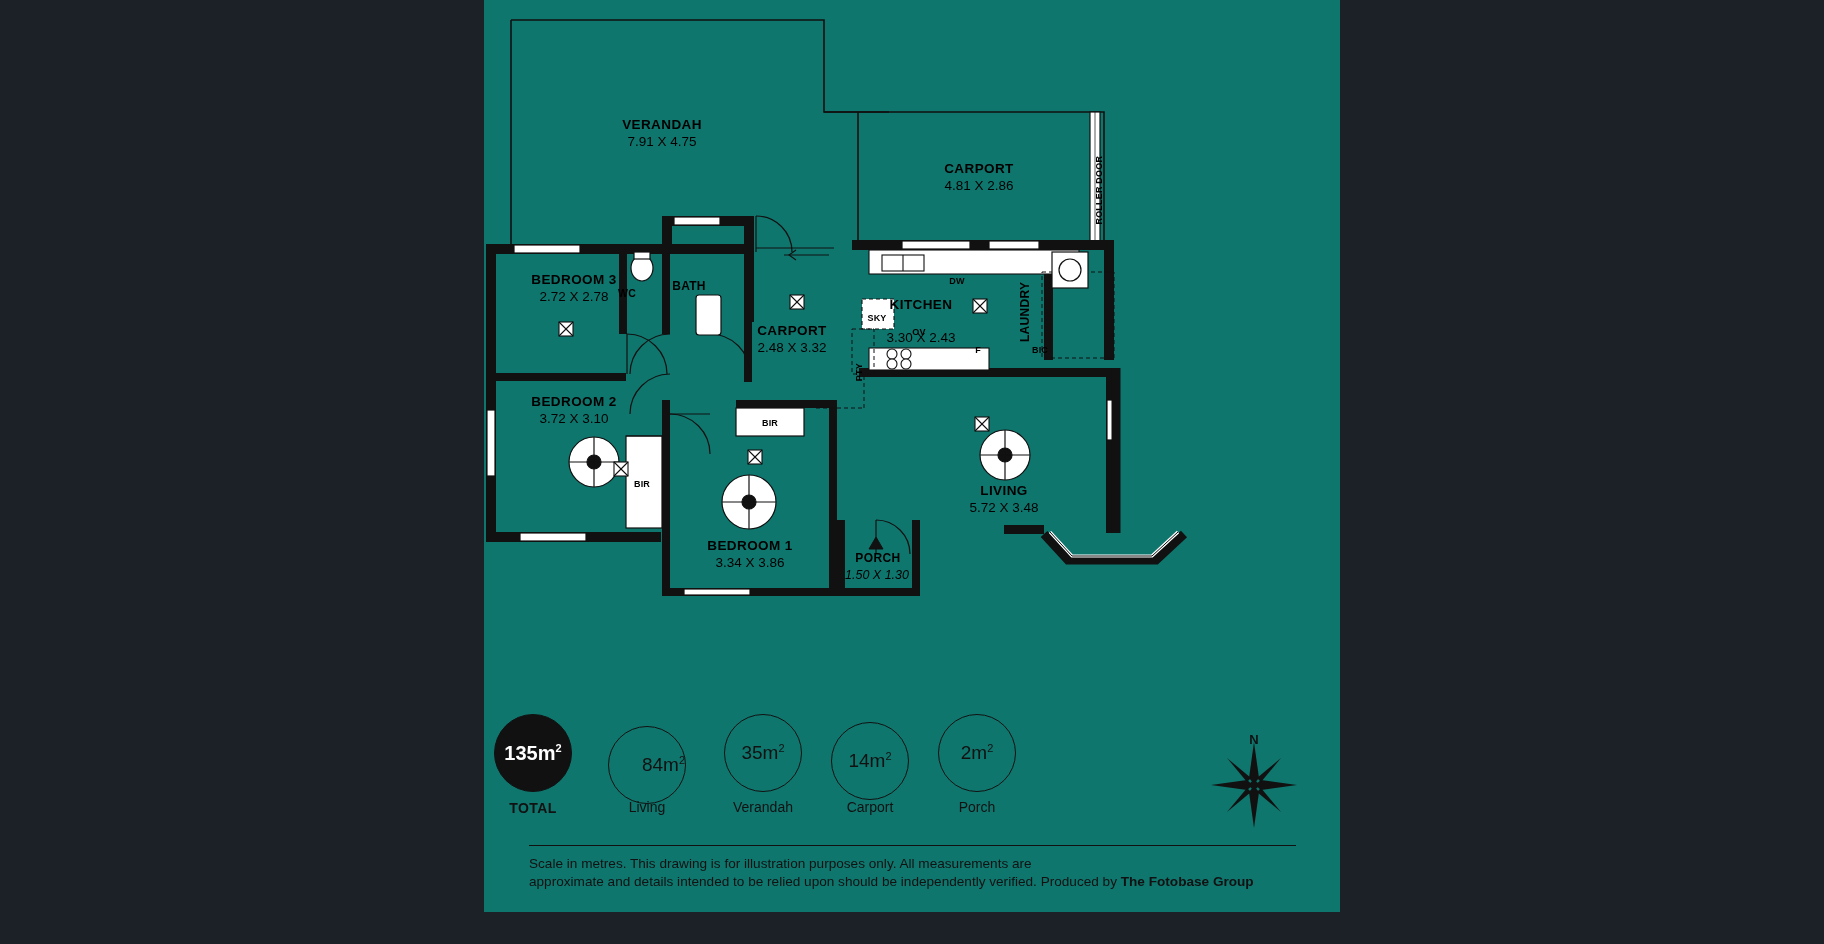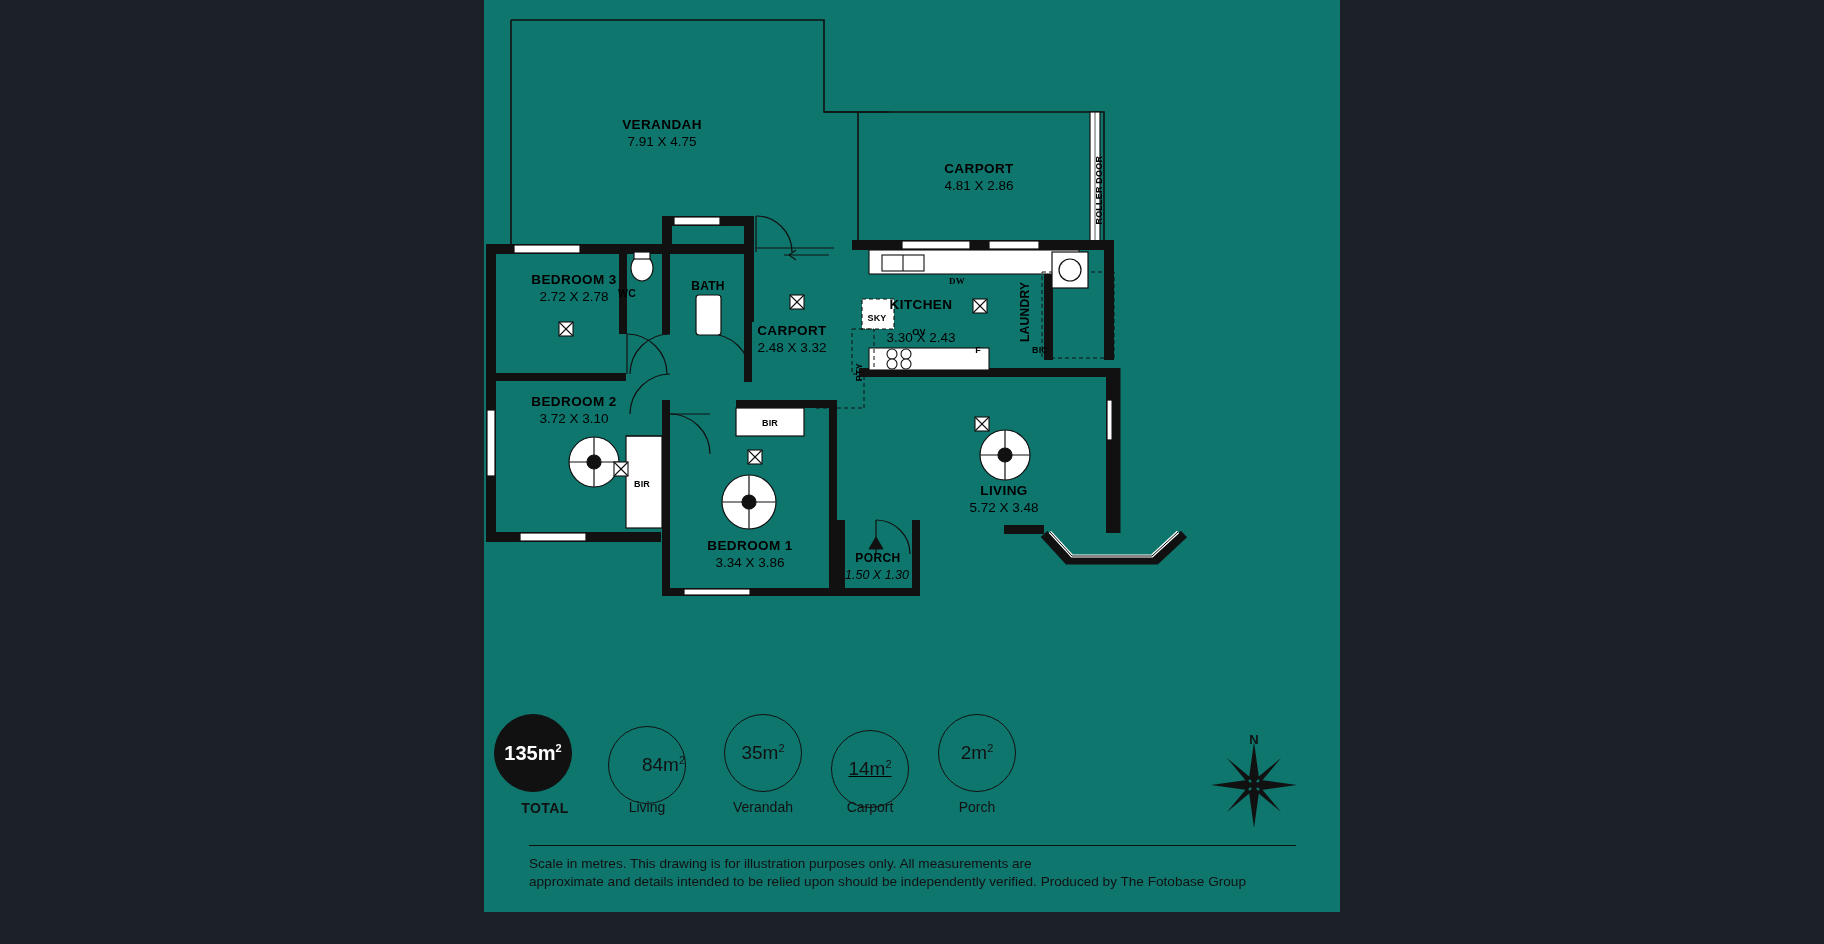--- a/index.html
+++ b/index.html
@@ -17,21 +17,21 @@
   .badges{position:absolute;left:0;top:714px;width:856px;height:110px;}
   .badge{position:absolute;border-radius:50%;border:1.6px solid #111;box-sizing:border-box;display:flex;align-items:center;justify-content:center;}
   .badge span{font-size:19px;color:#111;}
   .badge span sup{font-size:11px;}
   .badge.total{background:#111;border-color:#111;}
   .badge.total span{color:#fff;font-weight:bold;font-size:20px;}
   .badge-cap{position:absolute;text-align:center;font-size:14px;color:#111;}
   .badge-cap.bold{font-weight:bold;letter-spacing:.4px;}
   .divider{position:absolute;left:45px;top:845px;width:767px;height:1.4px;background:#111;}
   .footer{position:absolute;left:45px;top:855px;width:790px;font-size:13.6px;color:#111;line-height:1.32;}
-  .footer b{font-weight:normal;}
+  .footer b{font-weight:bold;}
   .compass{position:absolute;left:715px;top:730px;width:110px;height:110px;}
 </style>
 </head>
 <body>
 
 <div id="stage">
   <div id="sheet">
 
     <svg class="plan" viewBox="0 0 856 944">
       <g stroke="#111" fill="none">
@@ -224,31 +224,31 @@
 
     <div class="lbl rn" style="left:415px;top:161px;width:160px;">CARPORT</div>
     <div class="lbl rd" style="left:415px;top:178px;width:160px;">4.81 X 2.86</div>
 
     <div class="lbl tiny2 vert" style="left:570px;top:185px;width:90px;">ROLLER DOOR</div>
 
     <div class="lbl rn" style="left:0px;top:272px;width:180px;">BEDROOM 3</div>
     <div class="lbl rd" style="left:0px;top:289px;width:180px;">2.72 X 2.78</div>
 
     <div class="lbl tiny" style="left:125px;top:287px;width:36px;">WC</div>
-    <div class="lbl tiny" style="left:178px;top:280px;width:54px;font-size:12px;padding-left:19px;">BATH</div>
+    <div class="lbl tiny" style="left:178px;top:280px;width:54px;font-size:12px;">BATH</div>
 
     <div class="lbl rn" style="left:248px;top:323px;width:120px;">CARPORT</div>
     <div class="lbl rd" style="left:248px;top:340px;width:120px;">2.48 X 3.32</div>
 
     <div class="lbl rn" style="left:372px;top:297px;width:130px;">KITCHEN</div>
     <div class="lbl rd" style="left:372px;top:330px;width:130px;">3.30 X 2.43</div>
 
     <div class="lbl tiny2" style="left:376px;top:313px;width:34px;">SKY</div>
     <div class="lbl tiny2" style="left:420px;top:327px;width:30px;">OV</div>
-    <div class="lbl tiny2" style="left:458px;top:276px;width:30px;font-family:Liberation Serif, serif;">DW</div>
+    <div class="lbl tiny2" style="left:458px;top:276px;width:30px;">DW</div>
     <div class="lbl tiny2" style="left:484px;top:345px;width:20px;">F</div>
     <div class="lbl tiny2 vert" style="left:355px;top:367px;width:40px;">PTY</div>
     <div class="lbl tiny2" style="left:538px;top:345px;width:36px;">BIC</div>
 
     <div class="lbl tiny vert" style="left:500px;top:305px;width:84px;font-size:12px;">LAUNDRY</div>
 
     <div class="lbl rn" style="left:0px;top:394px;width:180px;">BEDROOM 2</div>
     <div class="lbl rd" style="left:0px;top:411px;width:180px;">3.72 X 3.10</div>
 
     <div class="lbl tiny2" style="left:140px;top:479px;width:36px;">BIR</div>
@@ -260,33 +260,33 @@
     <div class="lbl rn" style="left:450px;top:483px;width:140px;">LIVING</div>
     <div class="lbl rd" style="left:450px;top:500px;width:140px;">5.72 X 3.48</div>
 
     <div class="lbl rn" style="left:344px;top:552px;width:100px;font-size:12px;">PORCH</div>
     <div class="lbl rd" style="left:338px;top:568px;width:110px;font-size:12.5px;font-style:italic;">1.50 X 1.30</div>
 
     <div class="badges">
       <div class="badge total" style="left:10px;top:0px;width:78px;height:78px;">
         <span><b>135m</b><sup>2</sup></span>
       </div>
-      <div class="badge-cap bold" style="left:0px;top:86px;width:98px;padding-left:12px;">TOTAL</div>
+      <div class="badge-cap bold" style="left:0px;top:86px;width:98px;">TOTAL</div>
 
       <div class="badge" style="left:124px;top:12px;width:78px;height:78px;justify-content:flex-end;">
         <span><b style="font-weight:normal">84m</b><sup>2</sup></span>
       </div>
       <div class="badge-cap" style="left:114px;top:85px;width:98px;">Living</div>
 
       <div class="badge" style="left:240px;top:0px;width:78px;height:78px;">
         <span><b style="font-weight:normal">35m</b><sup>2</sup></span>
       </div>
       <div class="badge-cap" style="left:230px;top:85px;width:98px;">Verandah</div>
 
-      <div class="badge" style="left:347px;top:16px;width:78px;height:78px;text-decoration:underline;">
+      <div class="badge" style="left:347px;top:8px;width:78px;height:78px;">
         <span><b style="font-weight:normal">14m</b><sup>2</sup></span>
       </div>
       <div class="badge-cap" style="left:337px;top:85px;width:98px;">Carport</div>
 
       <div class="badge" style="left:454px;top:0px;width:78px;height:78px;">
         <span><b style="font-weight:normal">2m</b><sup>2</sup></span>
       </div>
       <div class="badge-cap" style="left:444px;top:85px;width:98px;">Porch</div>
     </div>
 

